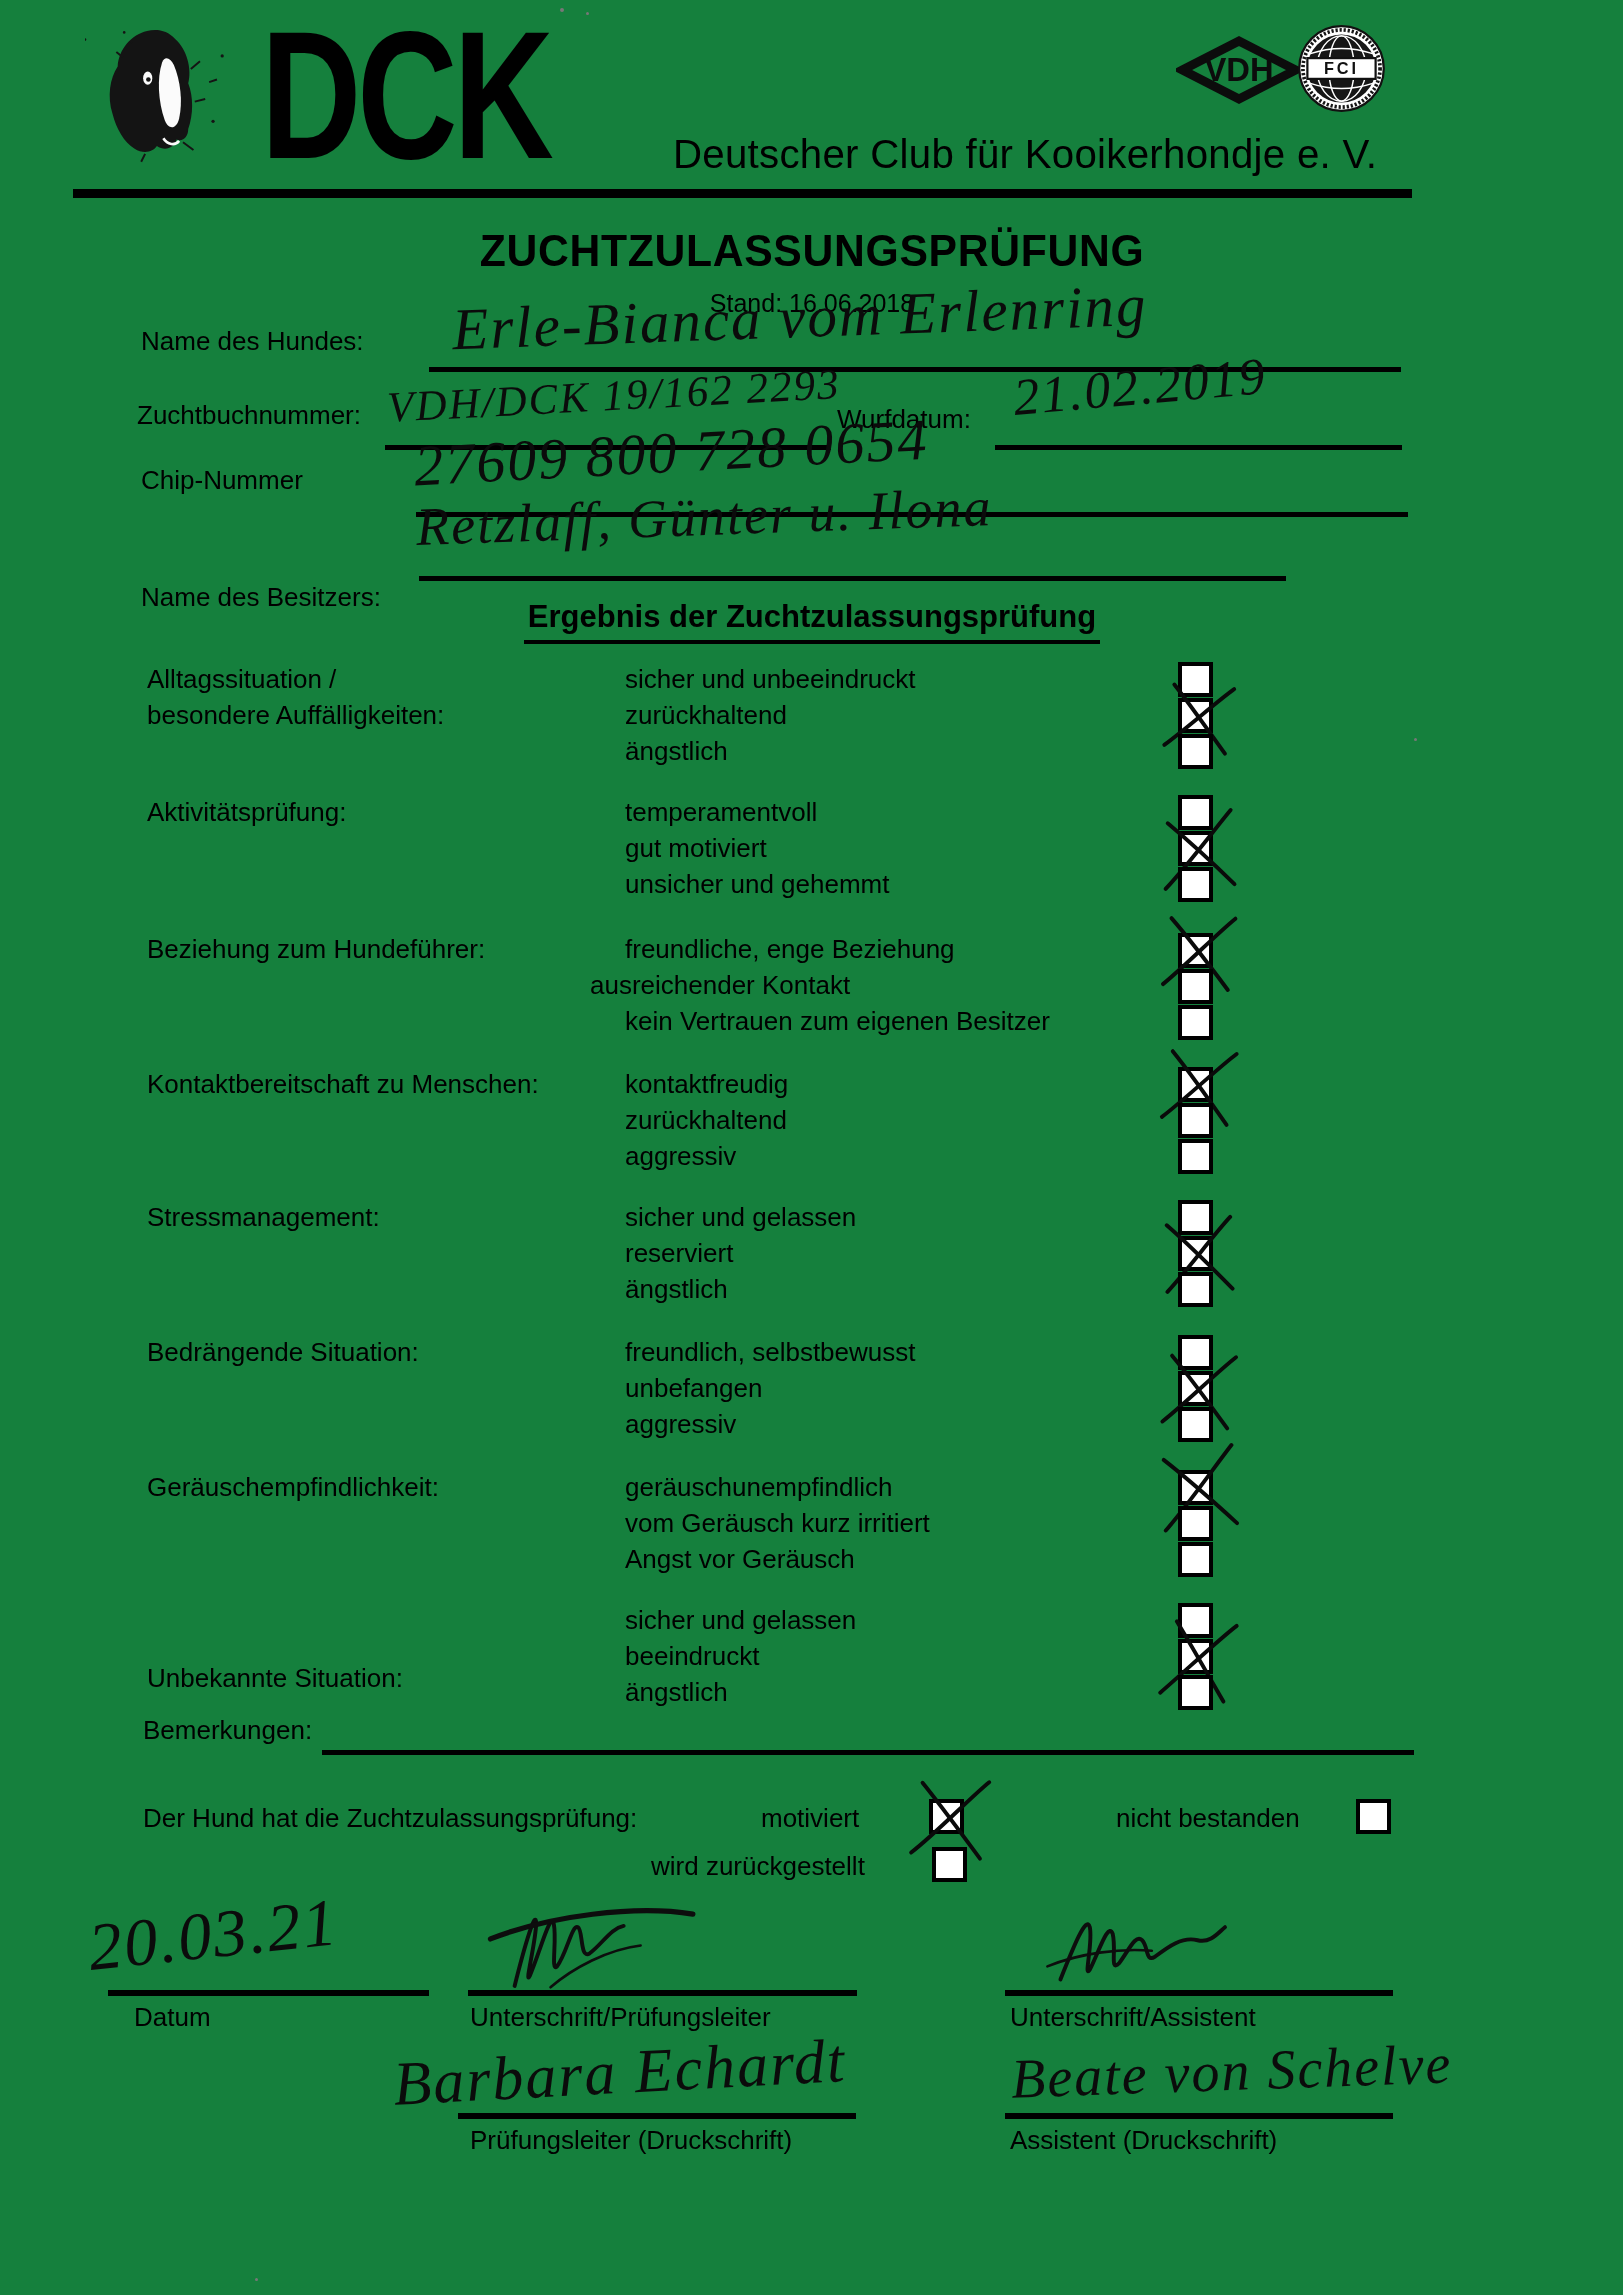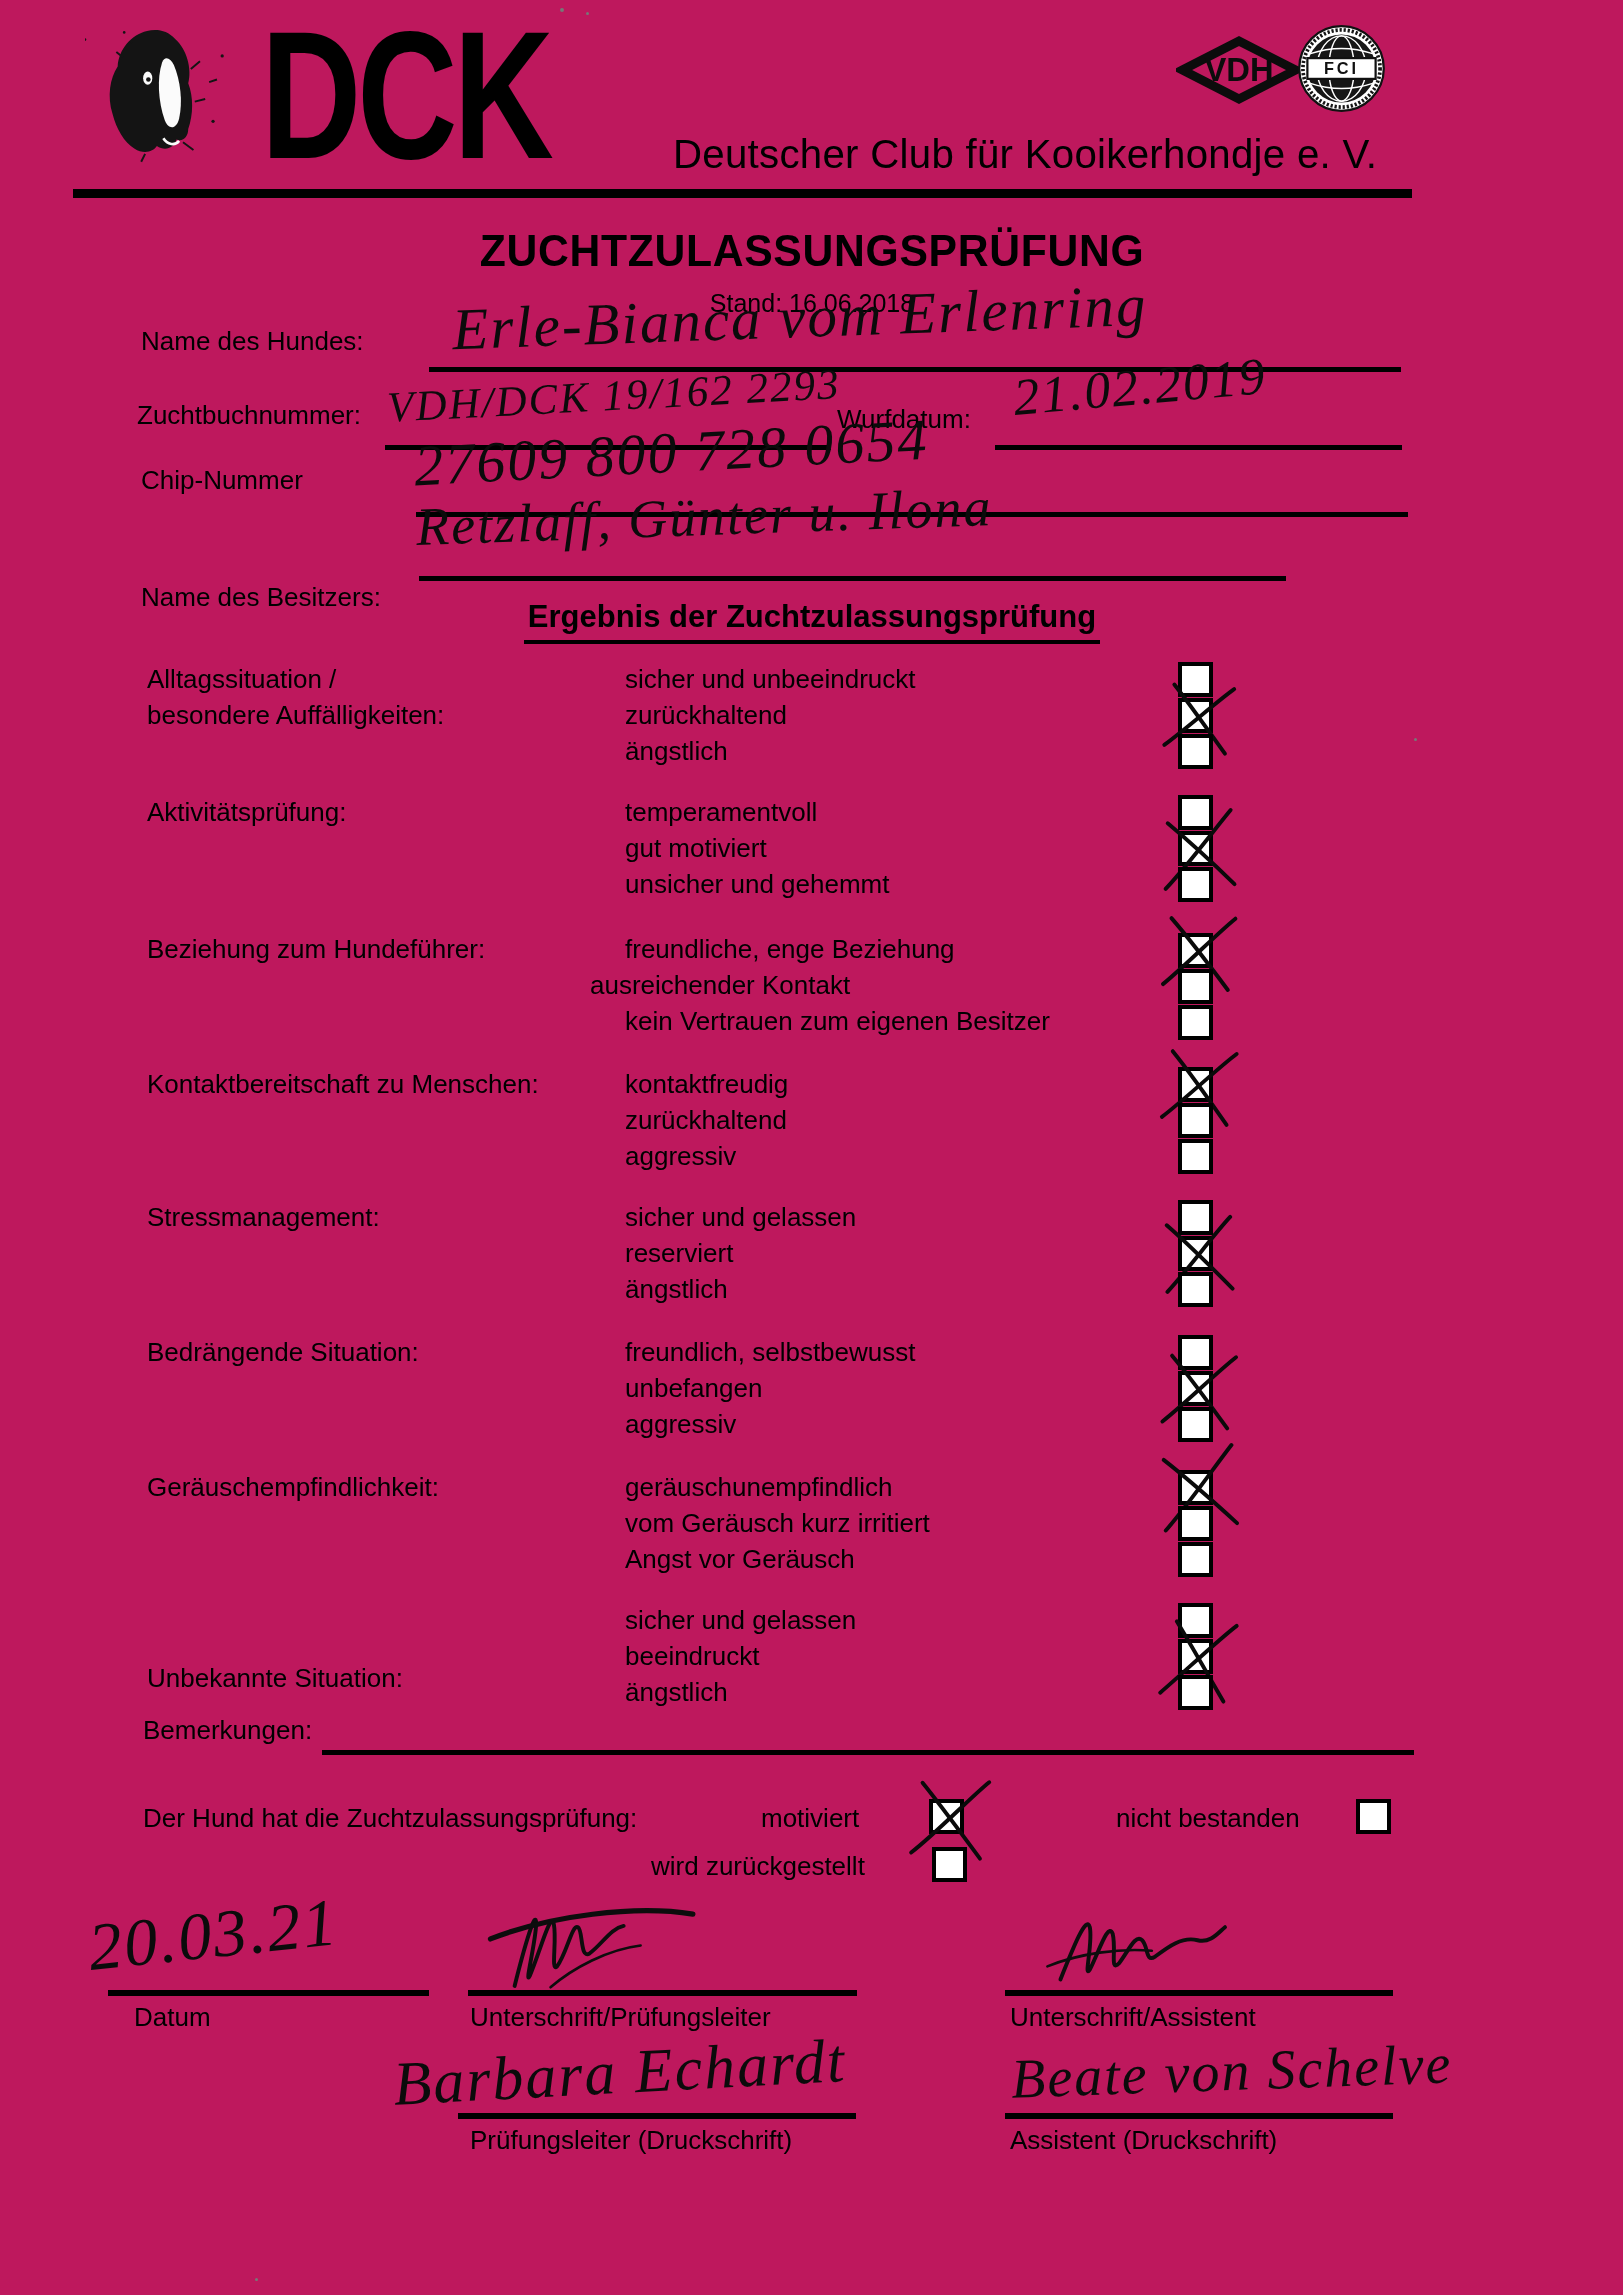--- a/index.html
+++ b/index.html
@@ -1,16 +1,16 @@
 <!DOCTYPE html>
 <html lang="de" style="font-size:10.5px"><head>
 <meta charset="utf-8">
 <style>
   html,body{margin:0;padding:0;background:#e8e8e8;}
-  #page{position:relative;width:1624px;height:2295px;background:#be185d;overflow:hidden;
+  #page{position:relative;width:1624px;height:2295px;background:#15803d;overflow:hidden;
         font-family:"Liberation Sans",sans-serif;color:#000;}
   .abs{position:absolute;white-space:nowrap;}
   .lbl{font-size:26px;line-height:1.1;}
   .opt{font-size:26px;line-height:1.1;}
   .centered{position:absolute;left:0;width:1624px;text-align:center;}
   .title{font-size:44px;font-weight:bold;letter-spacing:0.7px;transform:scaleX(0.97);}
   .stand{font-size:25px;}
   .sec-head{font-size:31px;font-weight:bold;}
   .sec-head span{display:inline-block;border-bottom:4.6px solid #000;padding:0 3.9px 5.2px 3.9px;}
   .rule{position:absolute;background:#000;}

